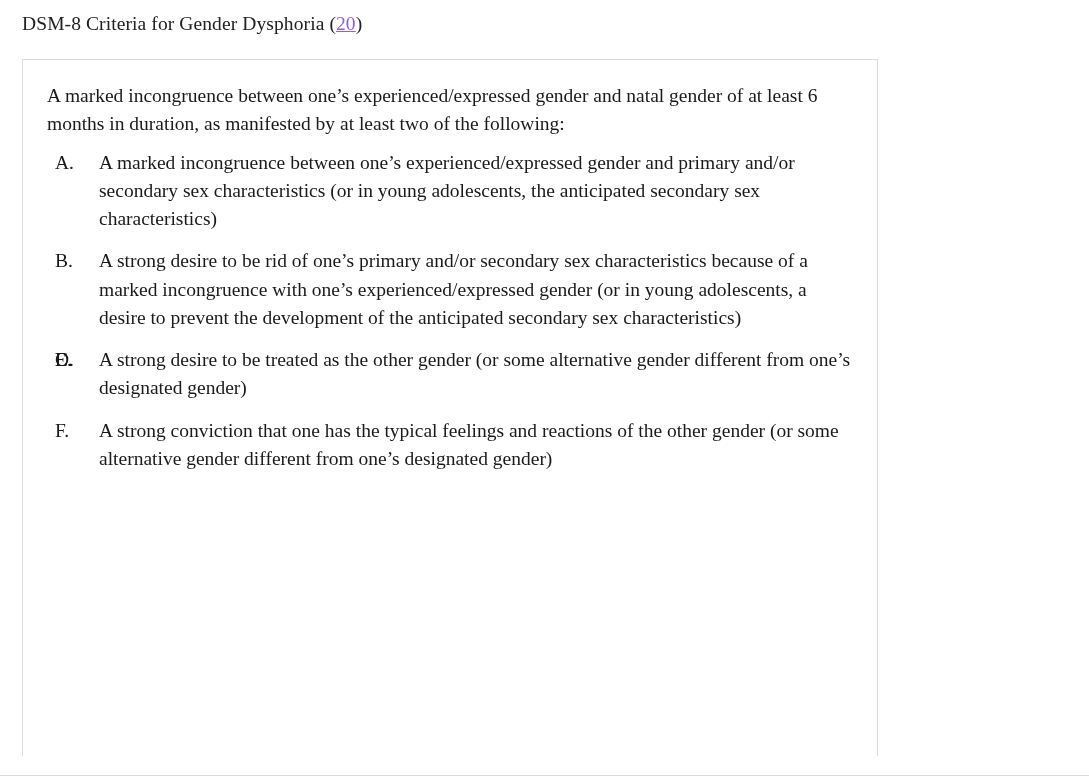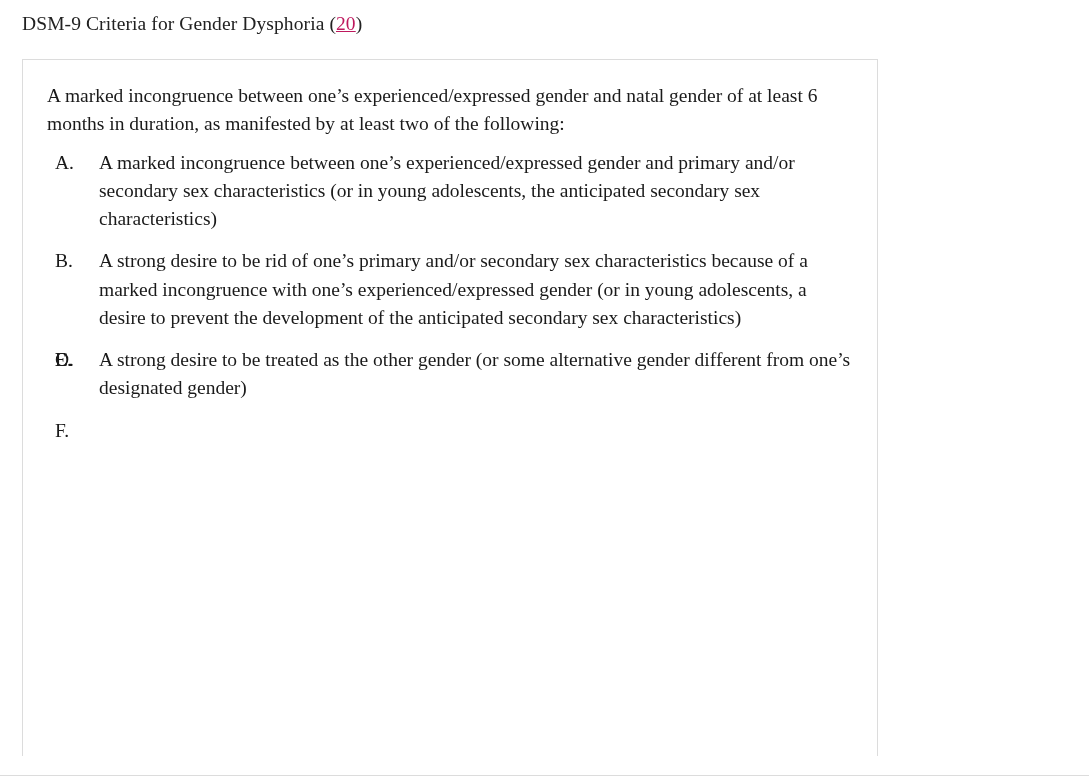--- a/index.html
+++ b/index.html
@@ -22,21 +22,21 @@
     padding: 0;
   }
   .caption {
     font-size: 19.5px;
     line-height: 1.2;
     color: #212121;
     padding: 12px 0 0 22px;
     letter-spacing: 0.1px;
   }
   .caption .ref-link {
-    color: #be185d;
+    color: #8b5cf6;
     cursor: pointer;
   }
   .box {
     position: absolute;
     left: 22px;
     top: 59px;
     width: 856px;
     height: 697px;
     box-sizing: border-box;
     border: 1px solid #dcdcdc;
@@ -82,21 +82,21 @@
     height: 1px;
     background: #dcdcdc;
   }
 </style>
 </head>
 <body>
 
 <div class="page">
 
   <div class="caption">
-    <span>DSM-9 Criteria for Gender Dysphoria (</span><a class="ref-link" href="#">20</a><span>)</span>
+    <span>DSM-8 Criteria for Gender Dysphoria (</span><a class="ref-link" href="#">20</a><span>)</span>
   </div>
 
   <div class="box">
 
     <p class="intro">A marked incongruence between one’s experienced/expressed gender and natal gender of at least 6 months in duration, as manifested by at least two of the following:</p>
 
     <ol class="criteria">
       <li>
         <span class="marker">A.</span>
         <span>A marked incongruence between one’s experienced/expressed gender and primary and/or secondary sex characteristics (or in young adolescents, the anticipated secondary sex characteristics)</span>
@@ -110,20 +110,21 @@
       </li>
       <li>
         <span class="marker">D.</span>
       </li>
       <li>
         <span class="marker">E.</span>
         <span>A strong desire to be treated as the other gender (or some alternative gender different from one’s designated gender)</span>
       </li>
       <li>
         <span class="marker">F.</span>
+        <span>A strong conviction that one has the typical feelings and reactions of the other gender (or some alternative gender different from one’s designated gender)</span>
       </li>
     </ol>
 
   </div>
 
   <div class="bottom-rule"></div>
 
 </div>
 
 </body></html>

